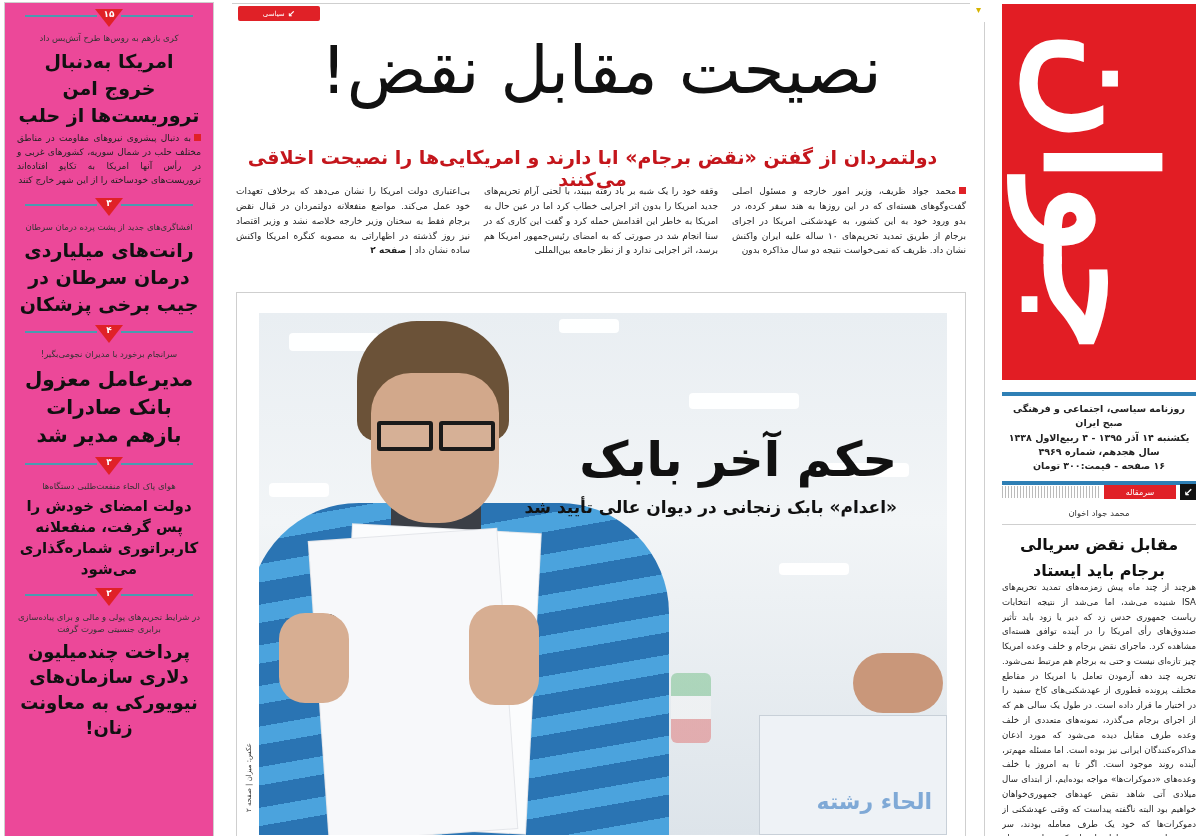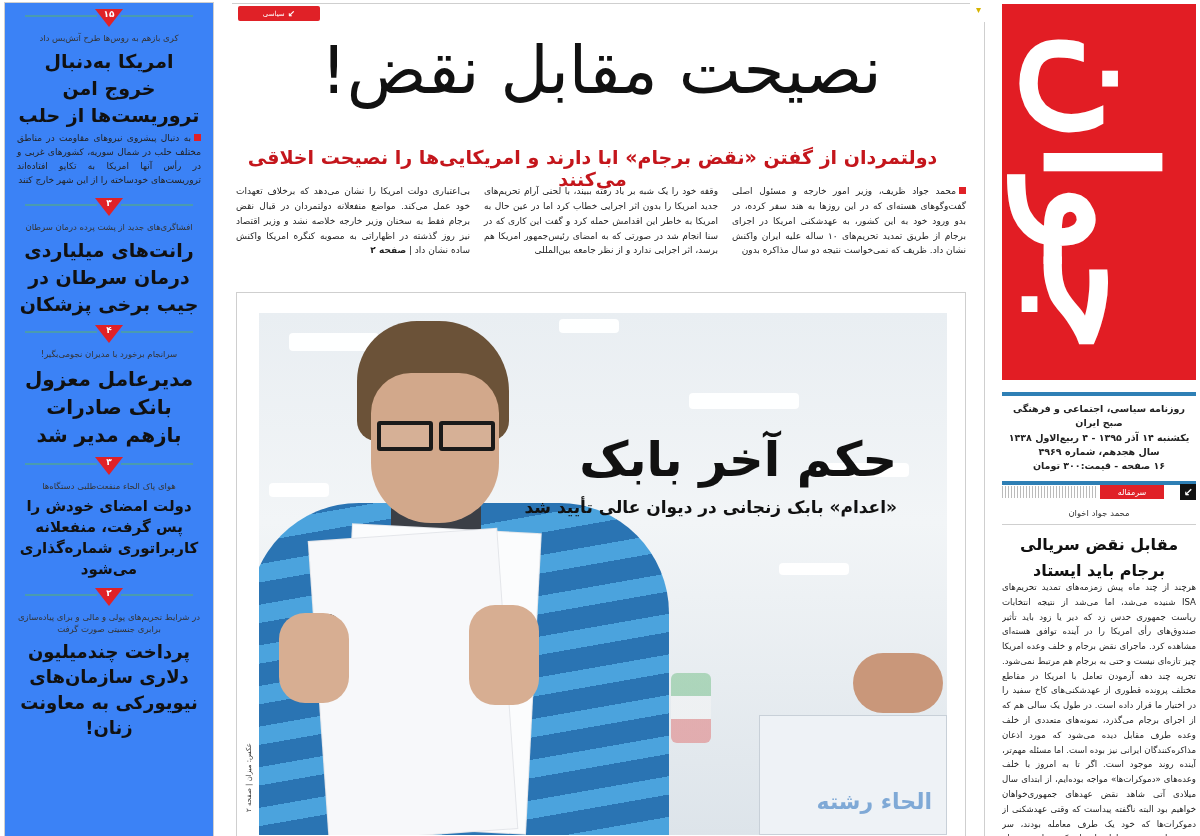--- a/index.html
+++ b/index.html
@@ -3,21 +3,21 @@
 <meta charset="utf-8">
 <style>
   * { box-sizing: border-box; margin: 0; padding: 0; }
   html, body { width: 1200px; height: 836px; overflow: hidden; background: #ffffff; }
   body { font-family: "DejaVu Sans", sans-serif; color: #111; position: relative; }
   .page { position: absolute; inset: 0; direction: rtl; }
 
   
   .left-col {
     position: absolute; left: 4px; top: 2px; width: 210px; height: 834px;
-    border: 1px solid #cfcfcf; border-bottom: none; background: #3b82f6;
+    border: 1px solid #cfcfcf; border-bottom: none; background: #ec4899;
     padding: 0 12px;
   }
   .divider {
     position: relative; height: 22px; margin-top: 4px;
   }
   .divider .line {
     position: absolute; top: 8px; height: 2px; width: 72px; background: #4a9bb0;
   }
   .divider .line.l { left: 8px; }
   .divider .line.r { right: 8px; }
@@ -159,22 +159,22 @@
   .masthead-info div { font-size: 9.5px; font-weight: bold; color: #222; line-height: 1.5; }
   .editorial-bar {
     position: absolute; left: 30px; top: 484px; width: 194px; height: 16px; display: flex;
     align-items: center; direction: rtl;
   }
   .editorial-bar .icon-box {
     width: 16px; height: 16px; background: #111; color: #fff; font-size: 11px; font-weight: bold;
     display: flex; align-items: center; justify-content: center;
   }
   .editorial-bar .label {
-    width: 64px; height: 14px; background: #e02127; color: #fff; font-size: 8px;
-    display: flex; align-items: center; justify-content: center; margin-right: 16px;
+    width: 72px; height: 14px; background: #e02127; color: #fff; font-size: 8px;
+    display: flex; align-items: center; justify-content: center; margin-right: 4px;
   }
   .editorial-bar .hatch {
     flex: 1; height: 12px; margin-right: 3px;
     background: repeating-linear-gradient(90deg, #bbbbbb 0 1px, transparent 1px 3px);
   }
   .editorial-author {
     position: absolute; left: 30px; top: 508px; width: 194px; text-align: center; font-size: 8.5px;
     color: #333; padding-bottom: 6px; border-bottom: 1px solid #cfcfcf;
   }
   .editorial-title {

